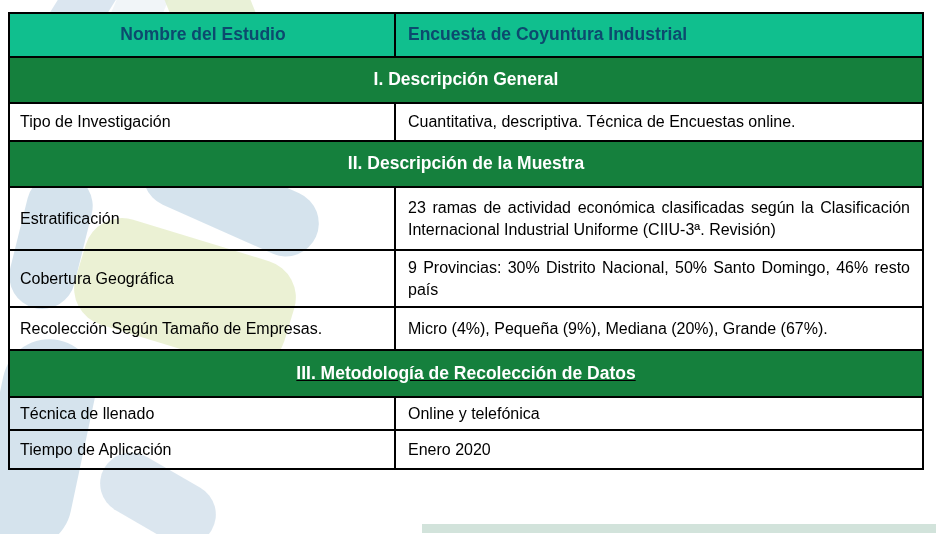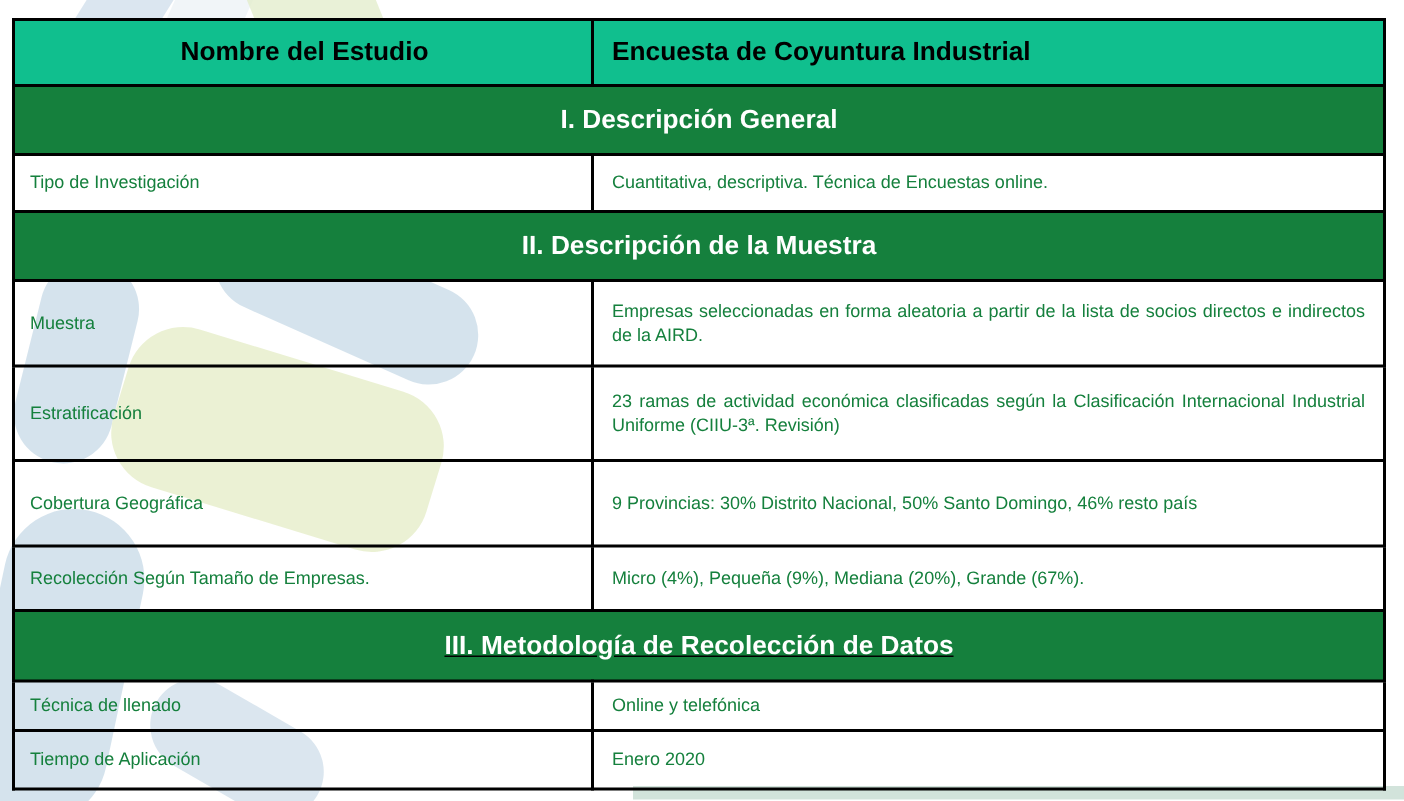--- a/index.html
+++ b/index.html
@@ -28,30 +28,30 @@
     position: absolute; z-index: 1;
     left: 8px; top: 12px;
     width: 916px;
     border-collapse: collapse;
     table-layout: fixed;
   }
   table.study td {
     border: 2px solid #000;
     vertical-align: middle;
     background: transparent;
-    color: #15803d;
-    font-size: 12px;
+    color: #000000;
+    font-size: 16px;
     line-height: 1.32;
     overflow: hidden;
   }
   td.c1 { width: 366px; padding: 3px 8px 3px 10px; }
   td.c2 { padding: 4px 12px; text-align: justify; }
   tr.title-row td {
     background: #10bf8e;
-    color: #000000;
+    color: #0c4a6e;
     font-weight: bold;
     font-size: 17.5px;
   }
   tr.title-row td.c1 { text-align: center; }
   tr.title-row td.c2 { text-align: left; }
   tr.section-row td {
     background: #15803d;
     color: #ffffff;
     font-weight: bold;
     font-size: 17.5px;
@@ -86,24 +86,20 @@
 
       <tr style="height:38px;">
         <td class="c1">Tipo de Investigación</td>
         <td class="c2">Cuantitativa, descriptiva. Técnica de Encuestas online.</td>
       </tr>
 
       <tr class="section-row" style="height:46px;">
         <td colspan="2">II. Descripción de la Muestra</td>
       </tr>
 
-      <tr style="height:57px;">
-        <td class="c1">Muestra</td>
-        <td class="c2">Empresas seleccionadas en forma aleatoria a partir de la lista de socios directos e indirectos de la AIRD.</td>
-      </tr>
       <tr style="height:63px;">
         <td class="c1">Estratificación</td>
         <td class="c2">23 ramas de actividad económica clasificadas según la Clasificación Internacional Industrial Uniforme (CIIU-3ª. Revisión)</td>
       </tr>
       <tr style="height:57px;">
         <td class="c1">Cobertura Geográfica</td>
         <td class="c2">9 Provincias: 30% Distrito Nacional, 50% Santo Domingo, 46% resto país</td>
       </tr>
       <tr style="height:43px;">
         <td class="c1">Recolección Según Tamaño de Empresas.</td>

